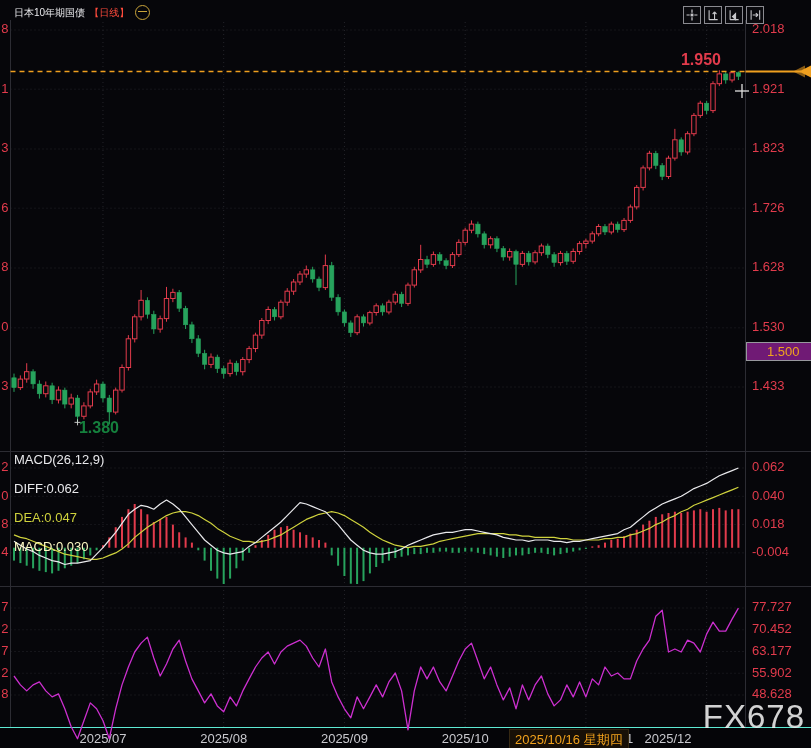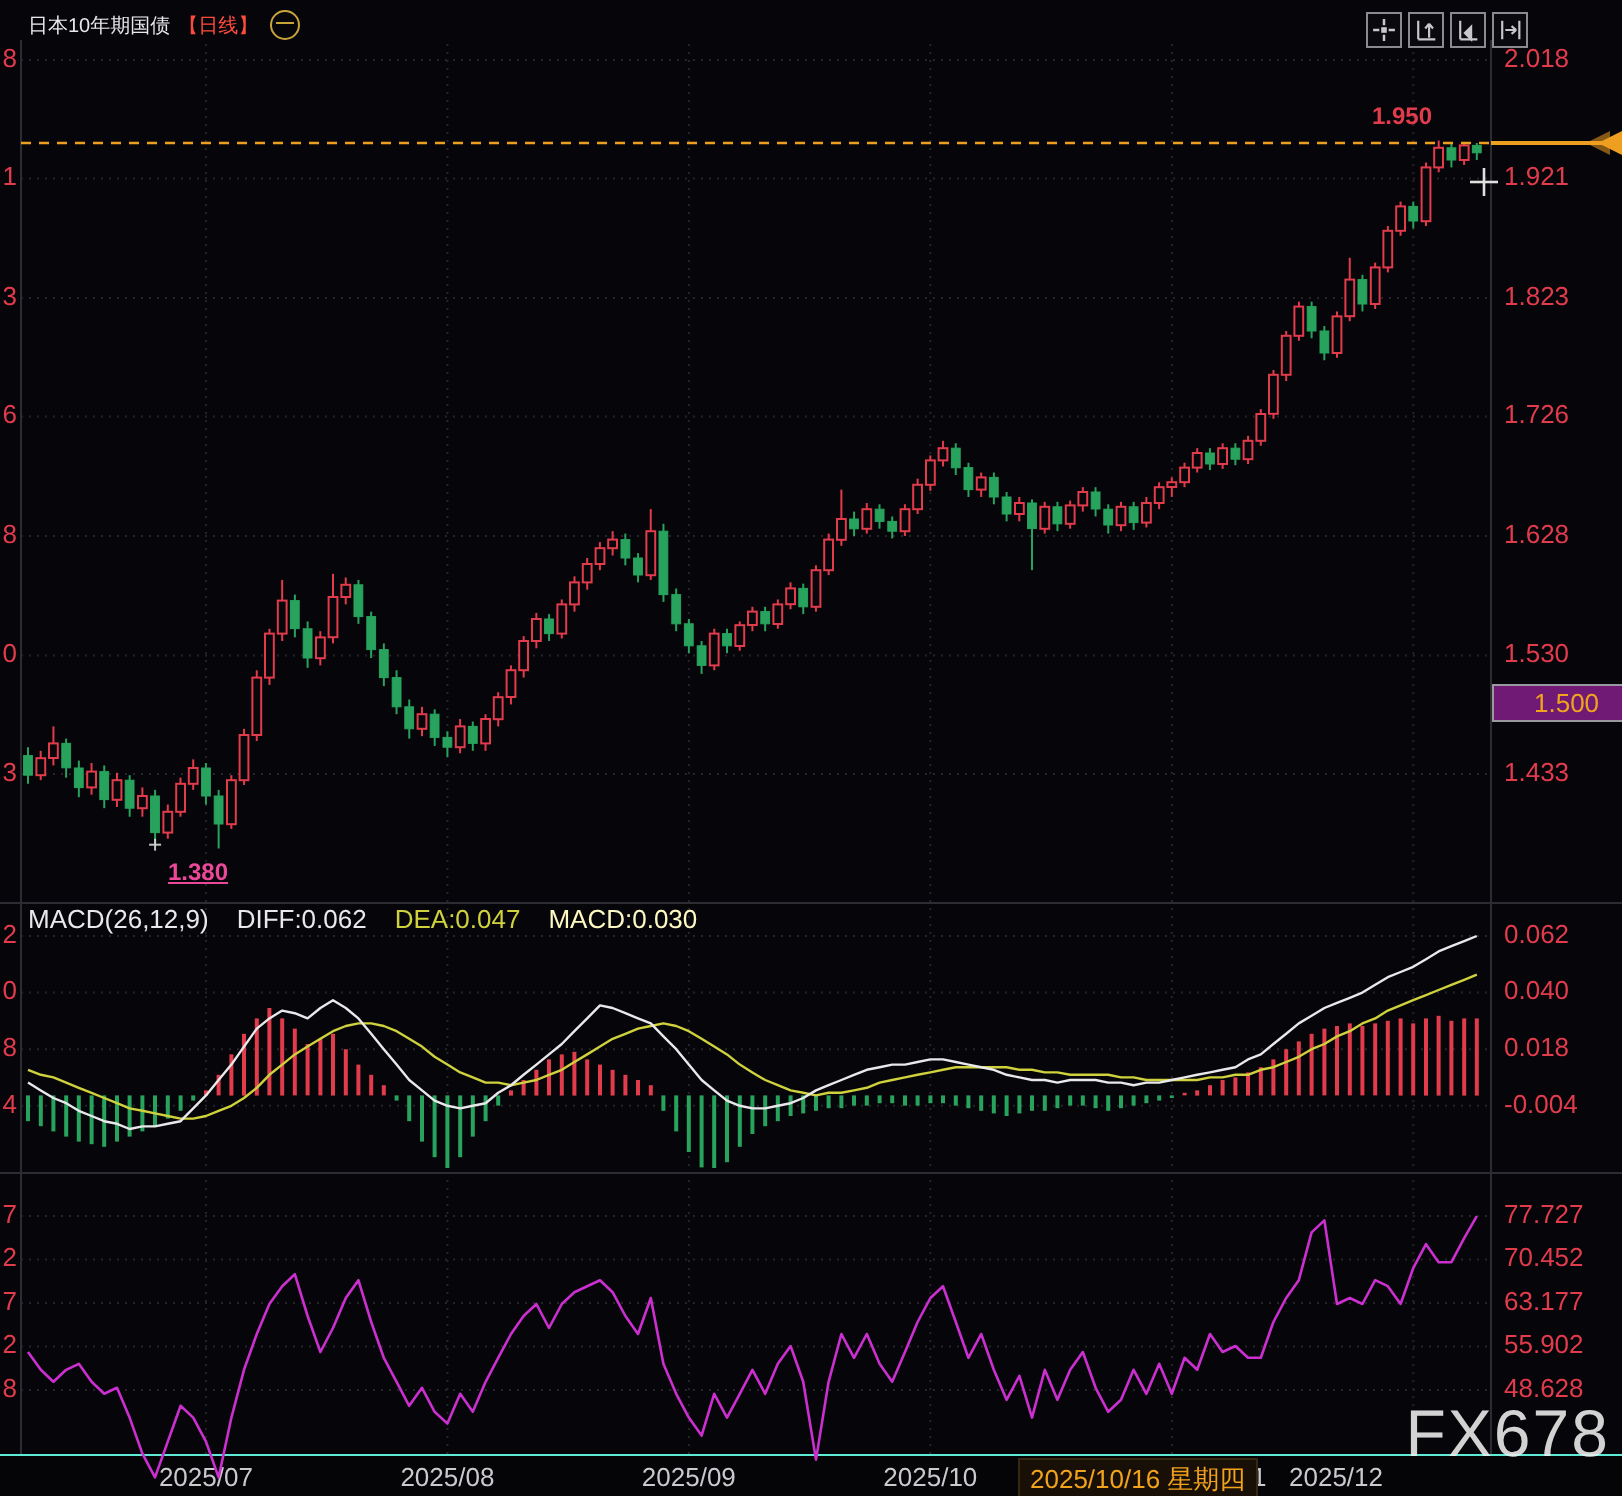--- a/index.html
+++ b/index.html
@@ -5,31 +5,31 @@
   html,body{margin:0;padding:0;background:#06060a;}
   .root{position:relative;width:811px;height:748px;background:#06060a;overflow:hidden;
         font-family:"Liberation Sans",sans-serif;}
   .hdr{position:absolute;left:14px;top:5px;z-index:20;font-size:10px;display:flex;align-items:center;gap:4px;}
   .hdr .t{color:#e9e9ec;}
   .hdr .p{color:#ff4b3c;}
   .minus-circle{width:13px;height:13px;border:1.5px solid #c9a43a;border-radius:50%;position:relative;display:inline-block;margin-left:2px;cursor:pointer;}
   .minus-circle:after{content:"";position:absolute;left:2px;right:2px;top:4.5px;height:1.5px;background:#c9a43a;}
   .toolbar{position:absolute;top:6px;left:683px;z-index:20;display:flex;gap:3px;}
   .tbtn{width:18px;height:18px;border:1px solid #8a8a90;background:#0a0a0e;display:flex;align-items:center;justify-content:center;cursor:pointer;box-sizing:border-box;}
-  .pane-hdr{position:absolute;left:14px;z-index:20;font-size:13px;display:flex;gap:14px;white-space:nowrap;}
+  .pane-hdr{position:absolute;left:14px;z-index:20;font-size:13px;display:flex;gap:14px;white-space:nowrap;flex-direction:column;}
   .pane-hdr .w{color:#e9e9ec;} .pane-hdr .y{color:#cfd23d;} .pane-hdr .m{color:#fef9c3;}
   #chart-svg{position:absolute;left:0;top:0;z-index:10;pointer-events:none;}
   .axis-bar{position:absolute;left:0;top:727px;width:811px;height:21px;background:#050508;border-top:1px solid #5eead4;z-index:5;}
   .xlab{position:absolute;top:3px;transform:translateX(-50%);color:#c9c9ce;font-size:13px;white-space:nowrap;}
   .date-tip{position:absolute;left:509px;top:729px;z-index:22;background:#181007;border:1px solid #352812;
             color:#f2a21c;font-size:13px;padding:1px 5px 2px 5px;white-space:nowrap;}
   .clip-rem{position:absolute;left:626px;top:731px;z-index:21;color:#c9c9ce;font-size:13px;}
-  .ann{position:absolute;z-index:15;font-size:12px;font-weight:bold;text-align:center;width:48px;}
+  .ann{position:absolute;z-index:15;font-size:16px;font-weight:bold;text-align:center;width:48px;}
   .ann-high{left:677px;top:51px;color:#e23b4c;}
-  .ann-low{left:75px;top:429px;color:#ec4899;text-decoration:underline;}
+  .ann-low{left:75px;top:419px;color:#15803d;}
   .alert-tag{position:absolute;left:746px;top:342px;width:56px;height:17px;z-index:15;border:1px solid #98989e;
              background:#701a75;color:#f0a41e;font-size:13px;line-height:17px;padding-left:20px;}
   .watermark{position:absolute;right:6px;bottom:15px;z-index:30;color:#efefef;opacity:.88;font-size:33px;
              letter-spacing:1px;line-height:1;}
 </style>
 </head>
 <body>
 
 <div class="root">
 

